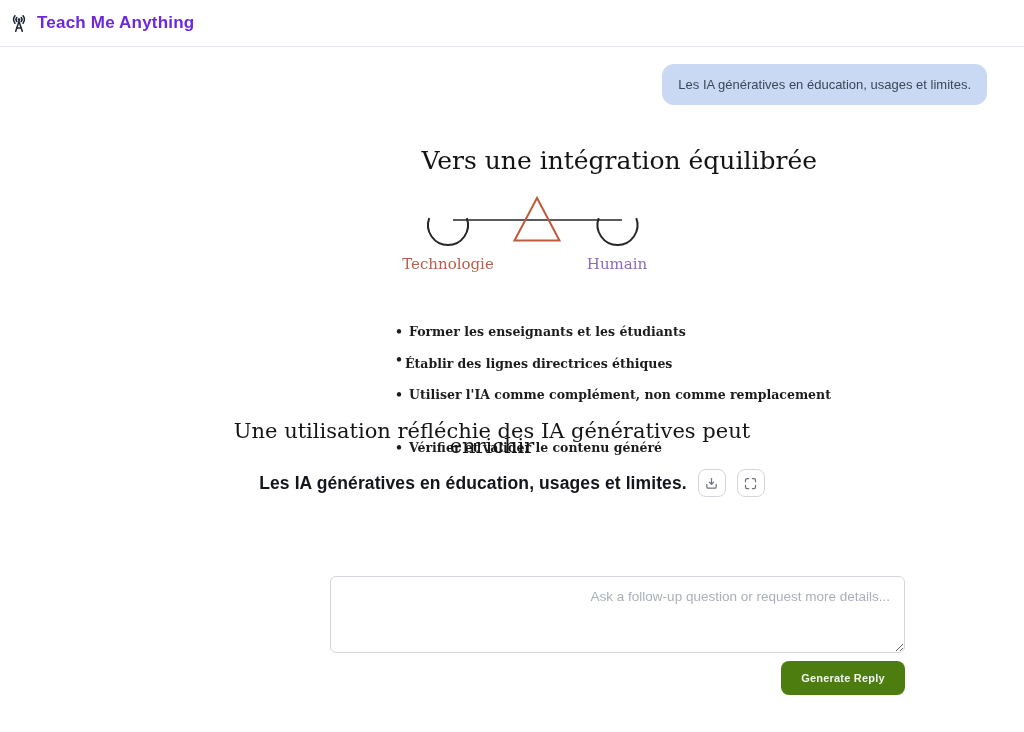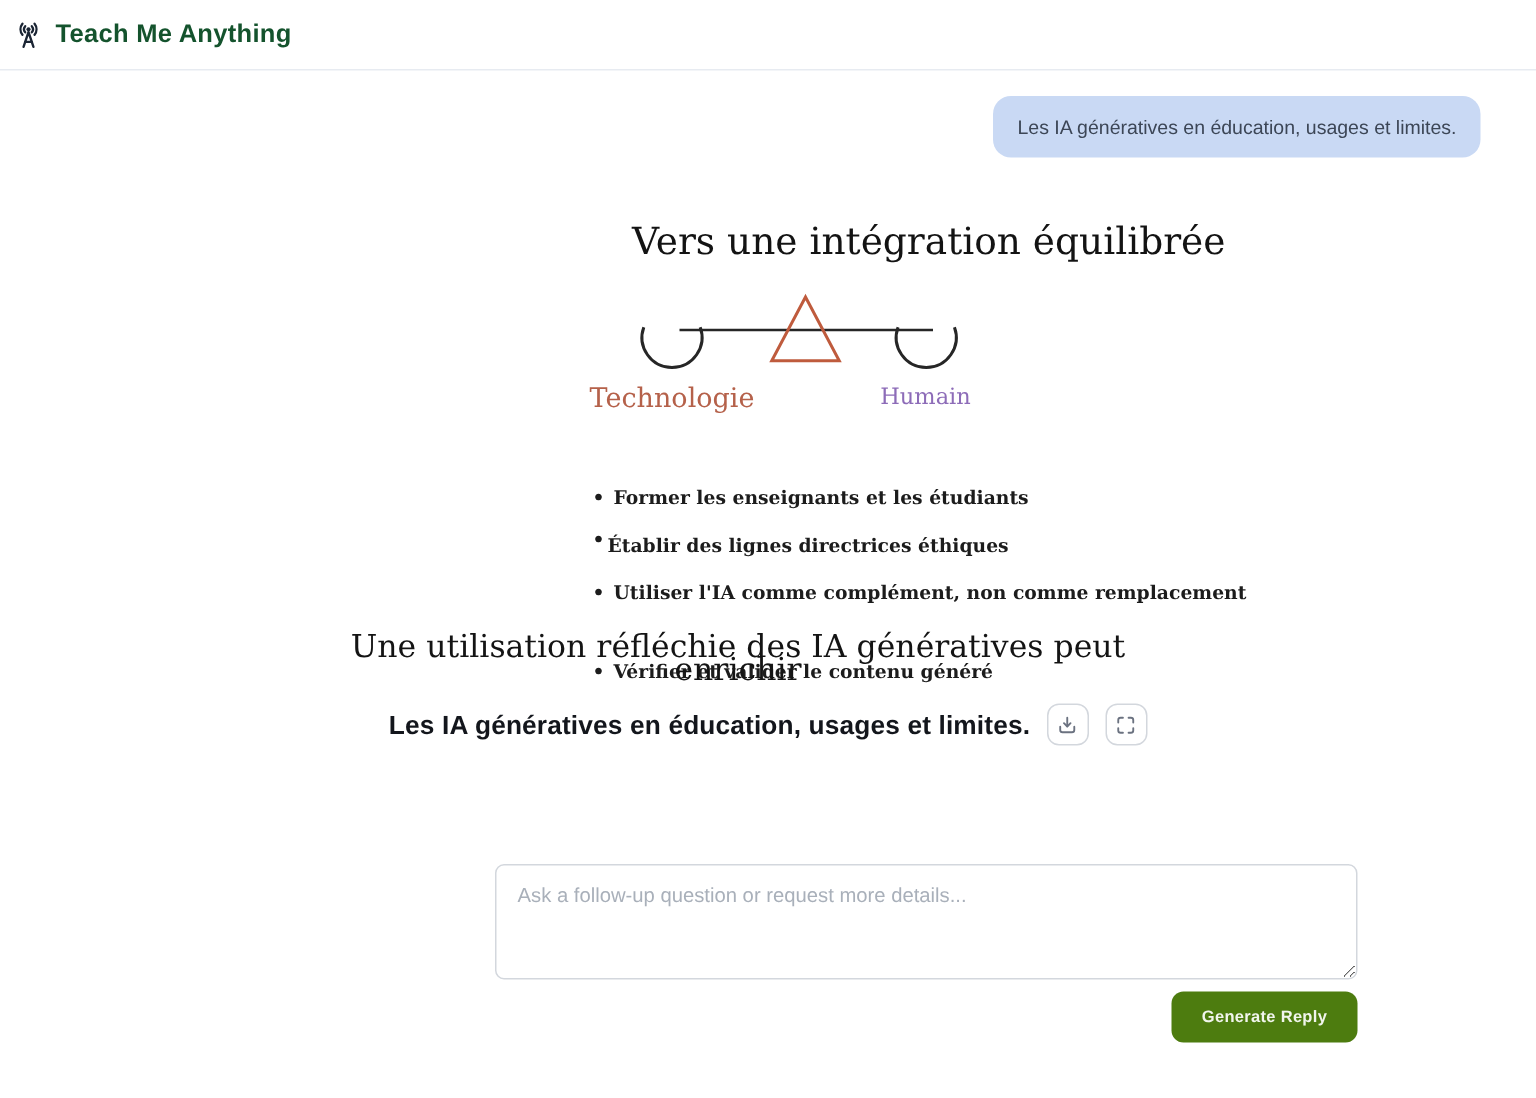--- a/index.html
+++ b/index.html
@@ -12,21 +12,21 @@
 
   
   .app-header {
     position: absolute; top: 0; left: 0; right: 0; height: 47px;
     background: #ffffff; border-bottom: 1px solid #e7ebf1;
     display: flex; align-items: center; padding: 0 8px;
   }
   .brand { display: flex; align-items: center; gap: 7px; cursor: pointer; }
   .brand svg { display: block; }
   .brand-title {
-    font-size: 17px; font-weight: 700; color: #14532d; letter-spacing: .2px;
+    font-size: 17px; font-weight: 700; color: #6d28d9; letter-spacing: .2px;
   }
 
   
   .user-bubble {
     position: absolute; top: 64px; right: 37px;
     background: #c9d9f4; color: #3c4656;
     font-size: 13px; line-height: 17px;
     padding: 12px 16px; border-radius: 12px;
   }
 
@@ -37,21 +37,21 @@
     color: #151515;
   }
   .slide-title {
     position: absolute; top: 6px; left: 0; width: 100%;
     text-align: right; font-size: 25px; color: #131313;
   }
   .scale-svg { position: absolute; top: 50px; left: 0; }
   .scale-labels { position: absolute; top: 115px; left: 0; width: 100%; height: 20px; }
   .label-tech {
     position: absolute; left: 191px; transform: translateX(-50%);
-    color: #b5614a; font-size: 18px;
+    color: #b5614a; font-size: 15px;
   }
   .label-humain {
     position: absolute; left: 360px; transform: translateX(-50%);
     color: #8d6cb8; font-size: 15px;
   }
   .practices-heading {
     position: absolute; top: 144px; left: 0; width: 100%;
     text-align: center; color: #2525cd; font-weight: 700; font-size: 19px;
   }
   .bullet-list { position: absolute; left: 138px; top: 0; list-style: none; }
@@ -82,21 +82,21 @@
     display: flex; align-items: center; justify-content: center;
     cursor: pointer; padding: 0;
   }
   .icon-btn svg { display: block; }
 
   
   .followup-input {
     position: absolute; left: 330px; top: 576px; width: 575px; height: 77px;
     border: 1px solid #d3d7dd; border-radius: 6px;
     padding: 12px 14px; font-family: "Liberation Sans", sans-serif;
-    font-size: 13.5px; color: #c2410c; resize: both; outline: none;
+    font-size: 13.5px; color: #c2410c; resize: both; outline: none; text-align: right;
   }
   .followup-input::placeholder { color: #a9b0ba; }
   .generate-btn {
     position: absolute; left: 781px; top: 661px; width: 124px; height: 34px;
     background: #4d7c0f; color: rgba(255,255,255,0.92);
     border: none; border-radius: 8px;
     font-family: Liberation Sans, sans-serif;
     font-size: 11px; font-weight: 600; letter-spacing: .2px;
     cursor: pointer;
   }

